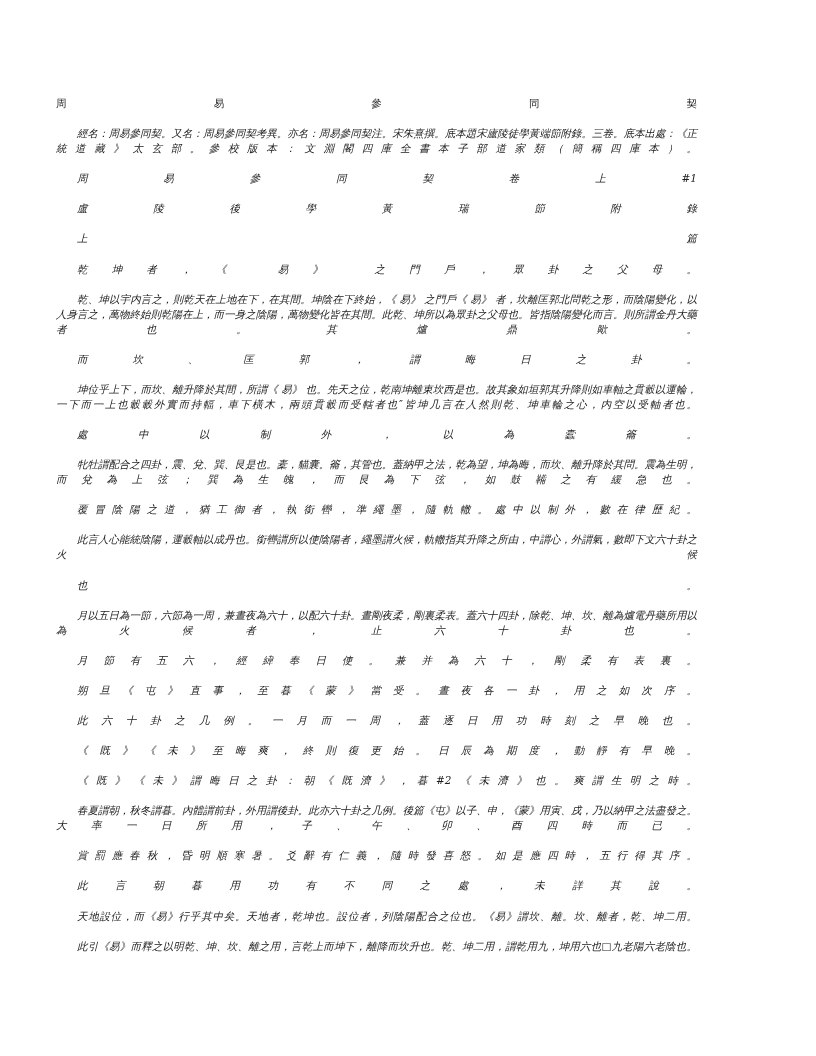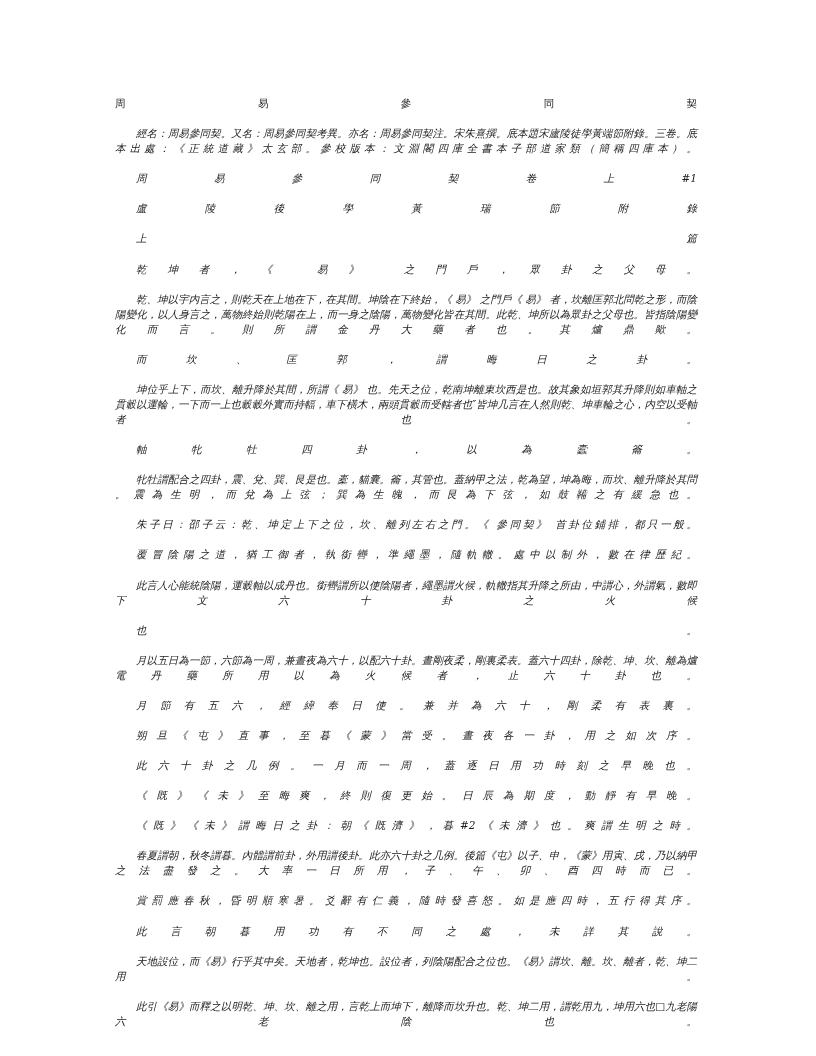--- a/index.html
+++ b/index.html
@@ -12,21 +12,21 @@
     height: 1056px;
     font-family: "DejaVu Serif", "Liberation Serif", serif;
     color: #1a1a1a;
   }
   #page {
     position: relative;
     width: 816px;
     height: 1056px;
     background: #ffffff;
     box-sizing: border-box;
-    padding: 96px 119px 0 115px;
+    padding: 96px 119px 0 56px;
   }
   #doc-body {
     font-size: 10.5px;
     line-height: 15.05px;
     text-align: justify;
     text-justify: inter-character;
     color: #1c1c1c;
     -webkit-font-smoothing: none;
   }
   p.para {
@@ -70,25 +70,24 @@
     <p class="para indent">上篇</p>
 
     <p class="para indent">乾坤者，《 易》 之門戶，眾卦之父母。</p>
 
     <p class="para indent">乾、坤以宇内言之，則乾天在上地在下，在其間。坤陰在下終始，《 易》 之門戶《 易》 者，坎離匡郭北問乾之形，而陰陽變化，以人身言之，萬物終始則乾陽在上，而一身之陰陽，萬物變化皆在其間。此乾、坤所以為眾卦之父母也。皆指陰陽變化而言。則所謂金丹大藥者也。其爐鼎歟。</p>
 
     <p class="para indent">而坎、匡郭，謂晦日之卦。</p>
 
     <p class="para indent">坤位乎上下，而坎、離升降於其間，所謂《 易》 也。先天之位，乾南坤離東坎西是也。故其象如垣郭其升降則如車軸之貫轂以運輪，一下而一上也轂轂外實而持輻，車下橫木，兩頭貫轂而受轄者也″皆坤几言在人然則乾、坤車輪之心，内空以受軸者也。</p>
 
-    <p class="para indent">軸牝牡四卦，以為蠹籥。</p>
+    <p class="para indent">處中以制外，以為蠹籥。</p>
 
     <p class="para indent">牝牡謂配合之四卦，震、兌、巽、艮是也。橐，貓囊。籥，其管也。蓋納甲之法，乾為望，坤為晦，而坎、離升降於其問。震為生明，而兌為上弦；巽為生魄，而艮為下弦，如鼓鞴之有緩急也。</p>
 
-    <p class="para indent">朱子日：邵子云：乾、坤定上下之位，坎、離列左右之門。《 參同契》 首卦位鋪排，都只一般。</p>
 
     <p class="para indent">覆冒陰陽之道，猶工御者，執銜轡，準繩墨，隨軌轍。處中以制外，數在律歷紀。</p>
 
     <p class="para indent">此言人心能統陰陽，運轂軸以成丹也。銜轡謂所以使陰陽者，繩墨謂火候，軌轍指其升降之所由，中謂心，外謂氣，數即下文六十卦之火候</p>
 
     <p class="para indent">也。</p>
 
     <p class="para indent">月以五日為一節，六節為一周，兼晝夜為六十，以配六十卦。晝剛夜柔，剛裏柔表。蓋六十四卦，除乾、坤、坎、離為爐電丹藥所用以為火候者，止六十卦也。</p>
 
     <p class="para indent">月節有五六，經緯奉日使。兼并為六十，剛柔有表裏。</p>

